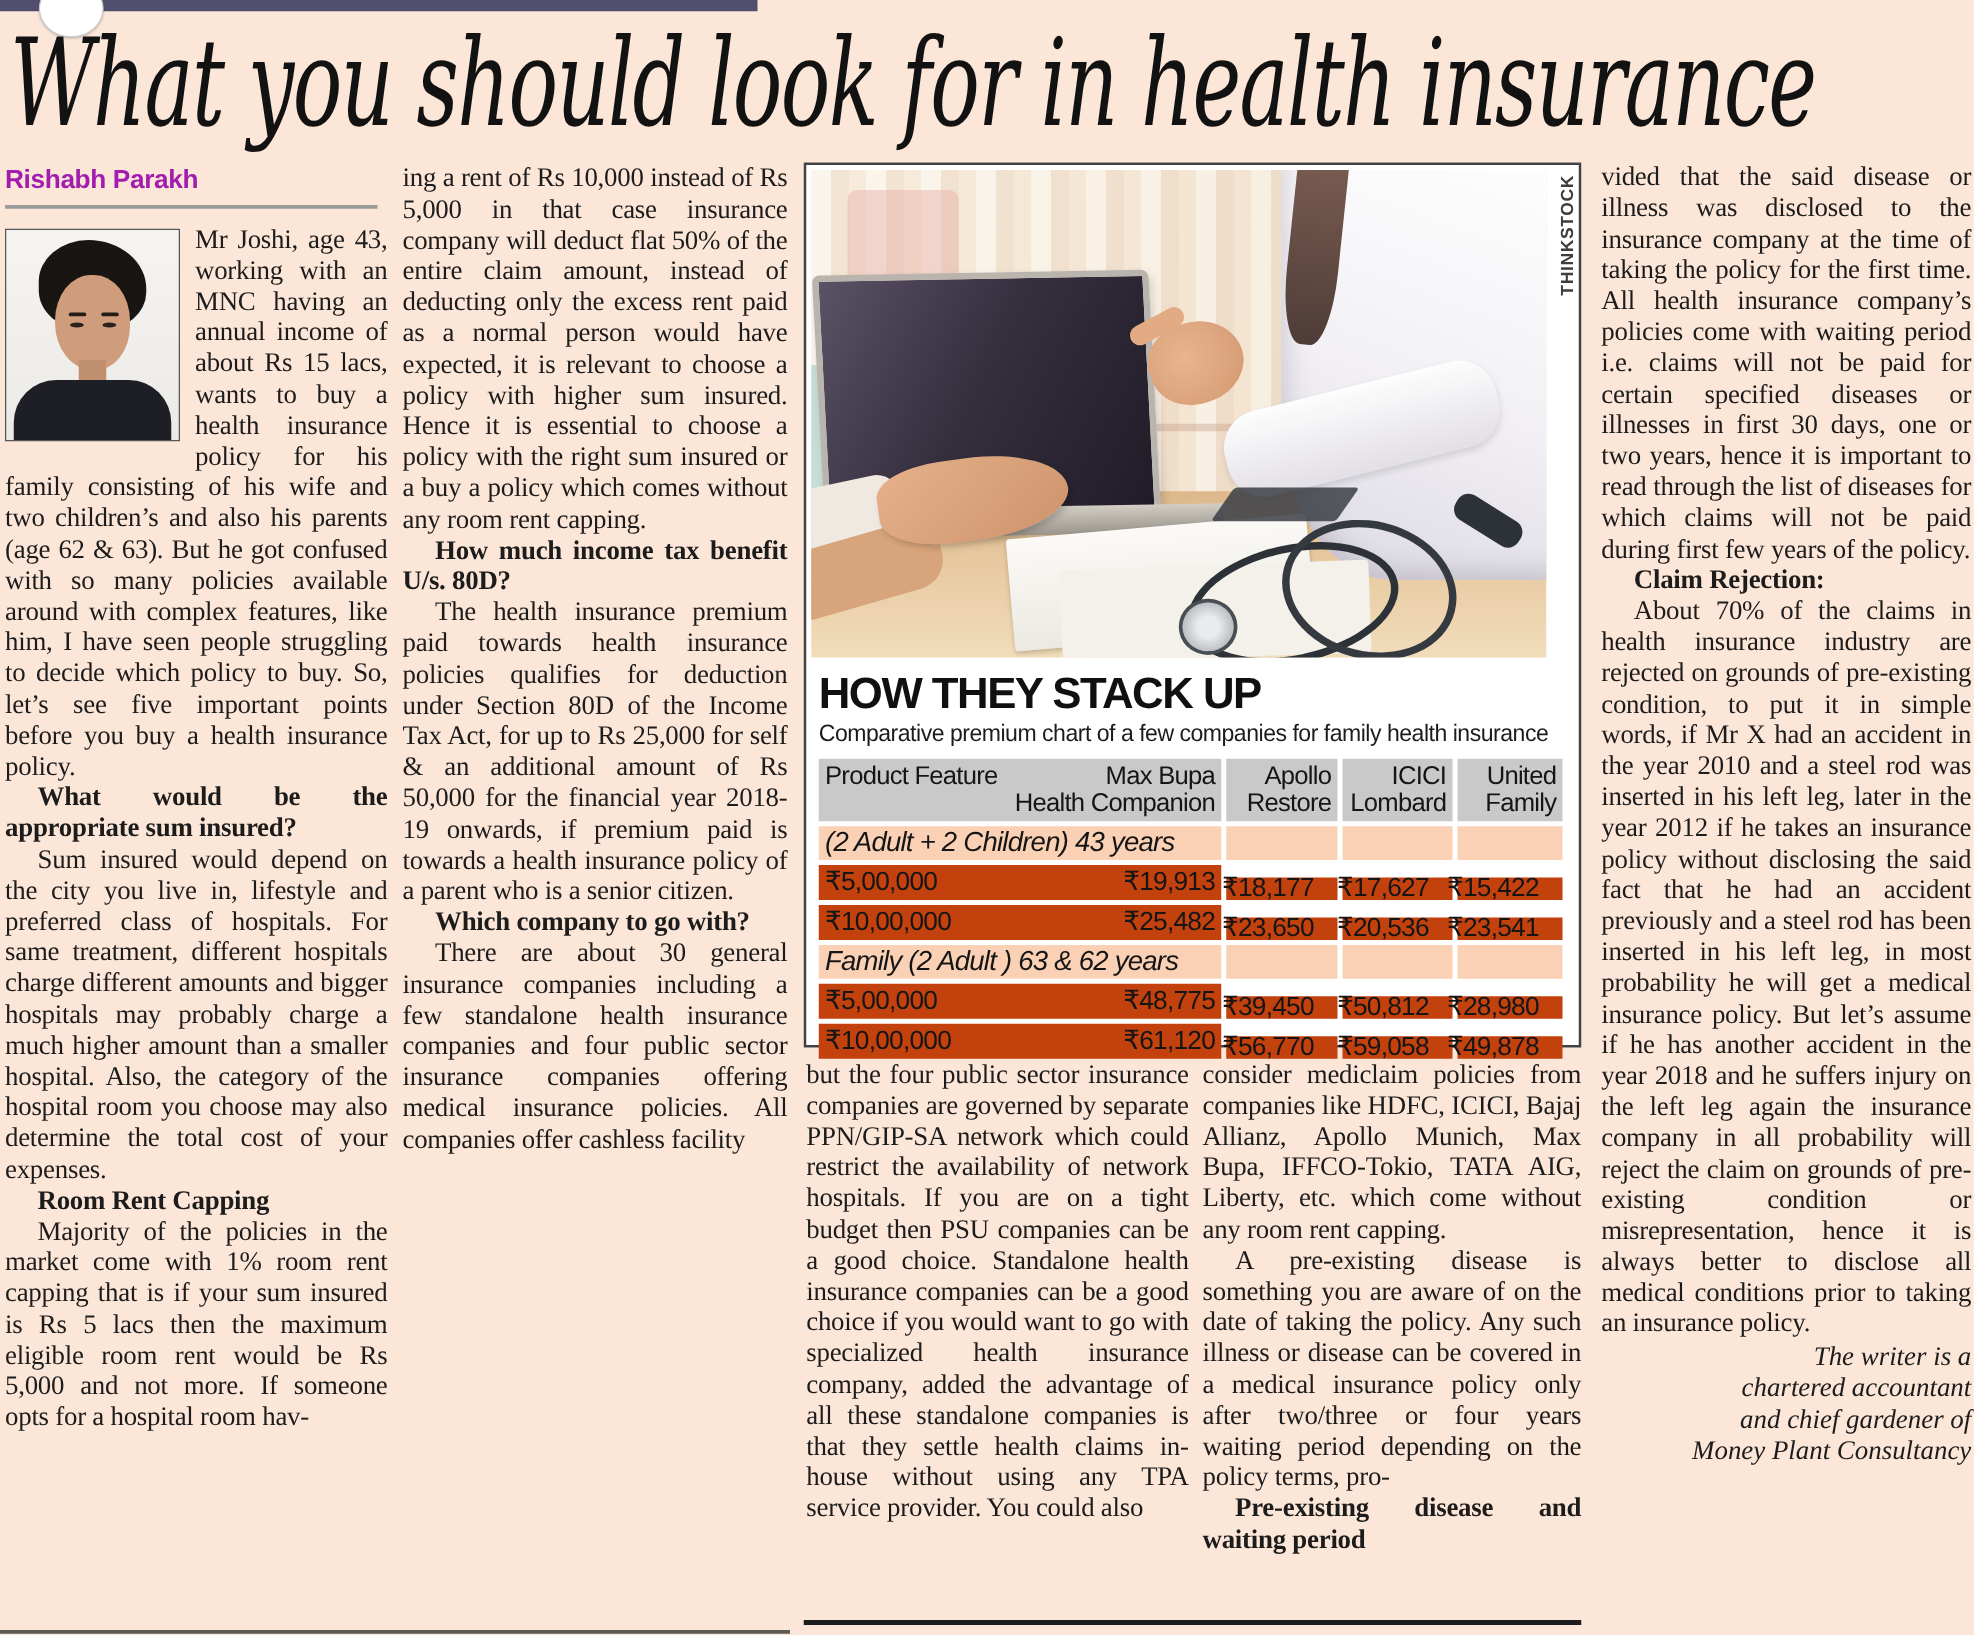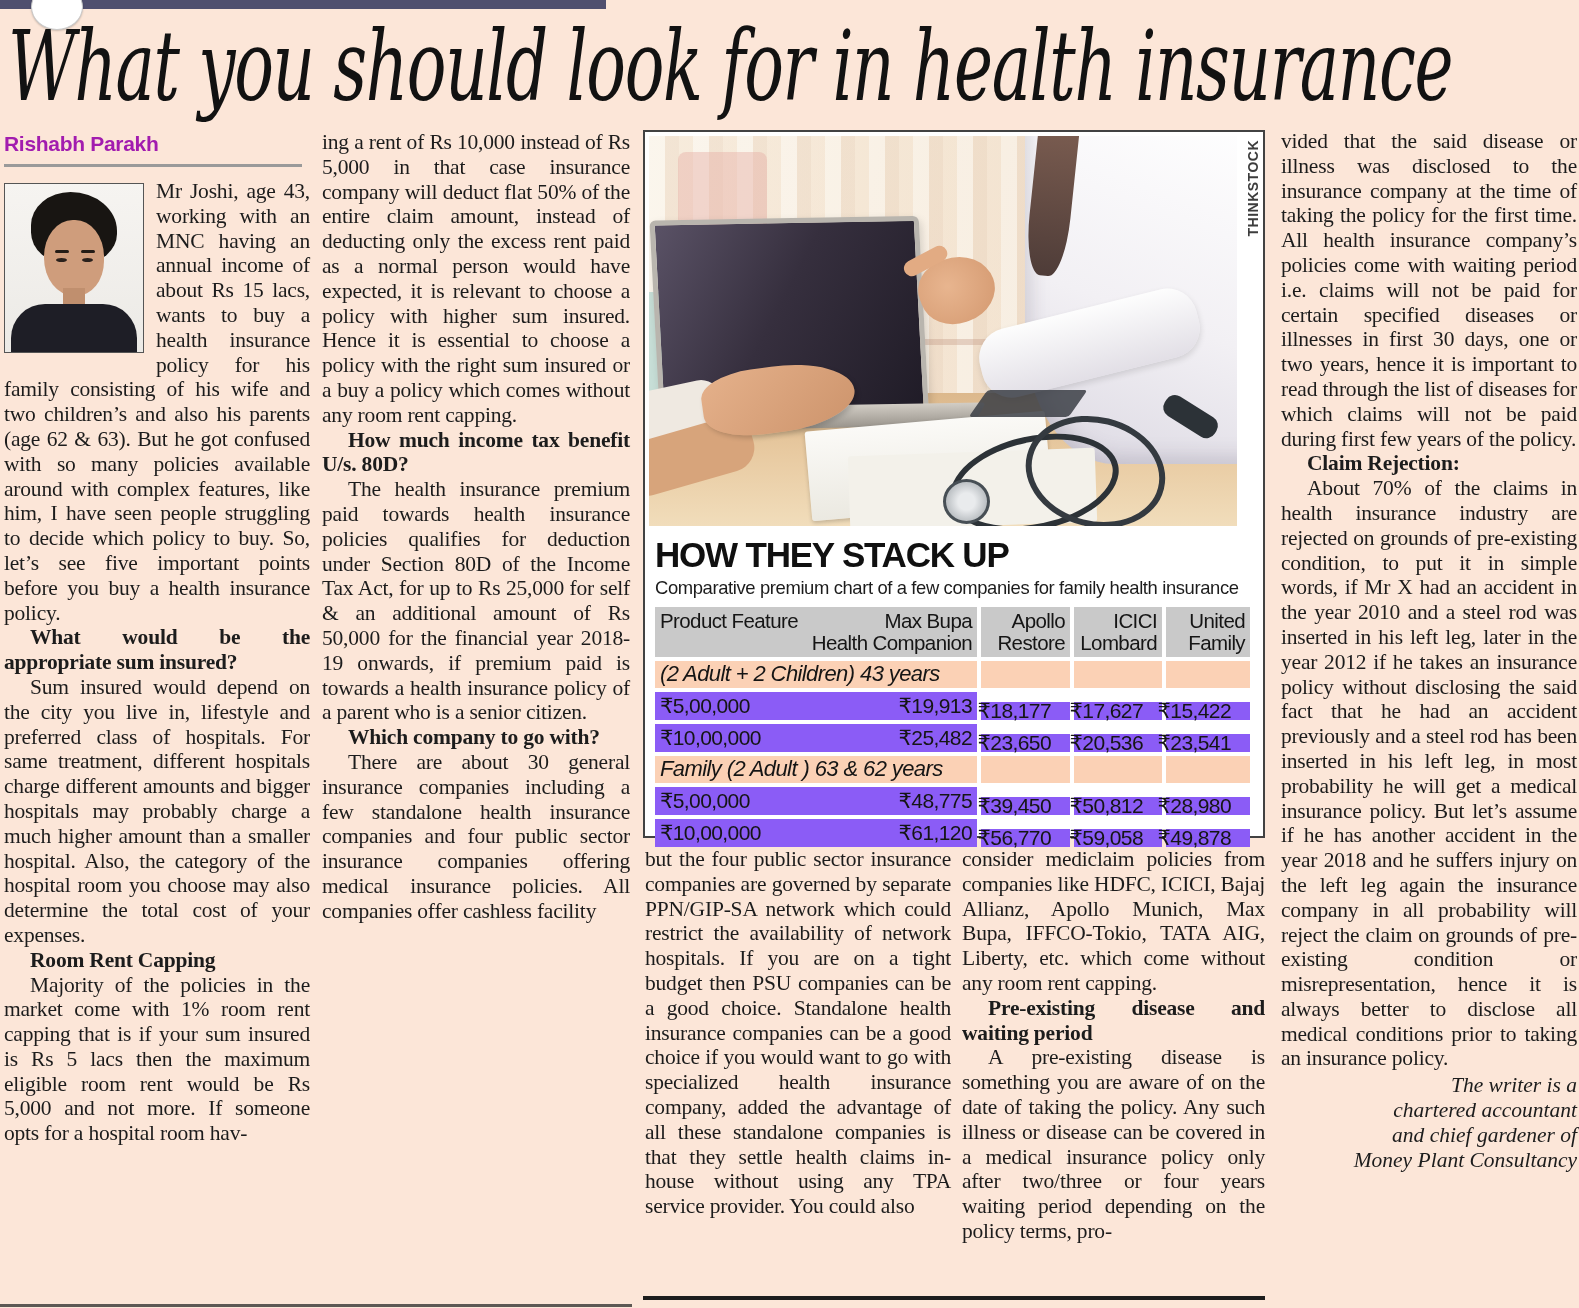--- a/index.html
+++ b/index.html
@@ -103,21 +103,21 @@
   .ig-grid{display:grid;grid-template-columns:322px 89px 88px 84px;
            grid-template-rows:50px 27px 28px 28px 27px 28px 28px;gap:4px;}
   .cell{font-size:21px;letter-spacing:-0.6px;color:#151515;display:flex;align-items:center;box-sizing:border-box;}
   .hcell{background:#c9c9c9;font-size:20.5px;}
   .hA{justify-content:space-between;align-items:flex-start;padding:3px 5px;}
   .hR{justify-content:flex-end;text-align:right;padding:3px 5px;align-items:flex-end;}
   .hlines span{display:block;text-align:right;line-height:22px;}
   .hfeat{line-height:22px;}
   .scell{background:#fbd1b5;}
   .sA{padding:0 5px;font-size:22px;font-style:italic;}
-  .dcell{background:#8b5cf6;}
+  .dcell{background:#c2410c;}
   .dA{justify-content:space-between;padding:0 5px;}
   .dR{justify-content:flex-end;padding:0 19px;margin-top:10px;}
 
   
   .sig{margin-top:2px;text-align:right;font-style:italic;font-size:21.5px;line-height:24.8px;}
   .sig span{display:block;}
 
   
   .rule-mid{position:absolute;left:643px;top:1296px;width:622px;height:4px;background:#1d1d1d;}
   .rule-left{position:absolute;left:0;top:1304px;width:632px;height:3px;background:rgba(40,40,40,.75);}
@@ -265,22 +265,22 @@
       </div>
     </div>
   </div>
 
   <div class="col" id="colC">
     <p class="body">but the four public sector insurance companies are governed by separate PPN/GIP-SA network which could restrict the availability of network hospitals. If you are on a tight budget then PSU companies can be a good choice. Standalone health insurance companies can be a good choice if you would want to go with specialized health insurance company, added the advantage of all these standalone companies is that they settle health claims in-house without using any TPA service provider. You could also</p>
   </div>
 
   <div class="col" id="colD">
     <p class="body">consider mediclaim policies from companies like HDFC, ICICI, Bajaj Allianz, Apollo Munich, Max Bupa, IFFCO-Tokio, TATA AIG, Liberty, etc. which come without any room rent capping.</p>
+    <p class="body indent">A pre-existing disease is something you are aware of on the date of taking the policy. Any such illness or disease can be covered in a medical insurance policy only after two/three or four years waiting period depending on the policy terms, pro-</p>
     <p class="body bold indent">Pre-existing disease and waiting period</p>
-    <p class="body indent">A pre-existing disease is something you are aware of on the date of taking the policy. Any such illness or disease can be covered in a medical insurance policy only after two/three or four years waiting period depending on the policy terms, pro-</p>
   </div>
 
   <div class="col" id="colE">
     <p class="body">vided that the said disease or illness was disclosed to the insurance company at the time of taking the policy for the first time. All health insurance company’s policies come with waiting period i.e. claims will not be paid for certain specified diseases or illnesses in first 30 days, one or two years, hence it is important to read through the list of diseases for which claims will not be paid during first few years of the policy.</p>
     <p class="body bold indent">Claim Rejection:</p>
     <p class="body indent">About 70% of the claims in health insurance industry are rejected on grounds of pre-existing condition, to put it in simple words, if Mr X had an accident in the year 2010 and a steel rod was inserted in his left leg, later in the year 2012 if he takes an insurance policy without disclosing the said fact that he had an accident previously and a steel rod has been inserted in his left leg, in most probability he will get a medical insurance policy. But let’s assume if he has another accident in the year 2018 and he suffers injury on the left leg again the insurance company in all probability will reject the claim on grounds of pre-existing condition or misrepresentation, hence it is always better to disclose all medical conditions prior to taking an insurance policy.</p>
     <div class="sig">
       <span>The writer is a</span>
       <span>chartered accountant</span>
       <span>and chief gardener of</span>

